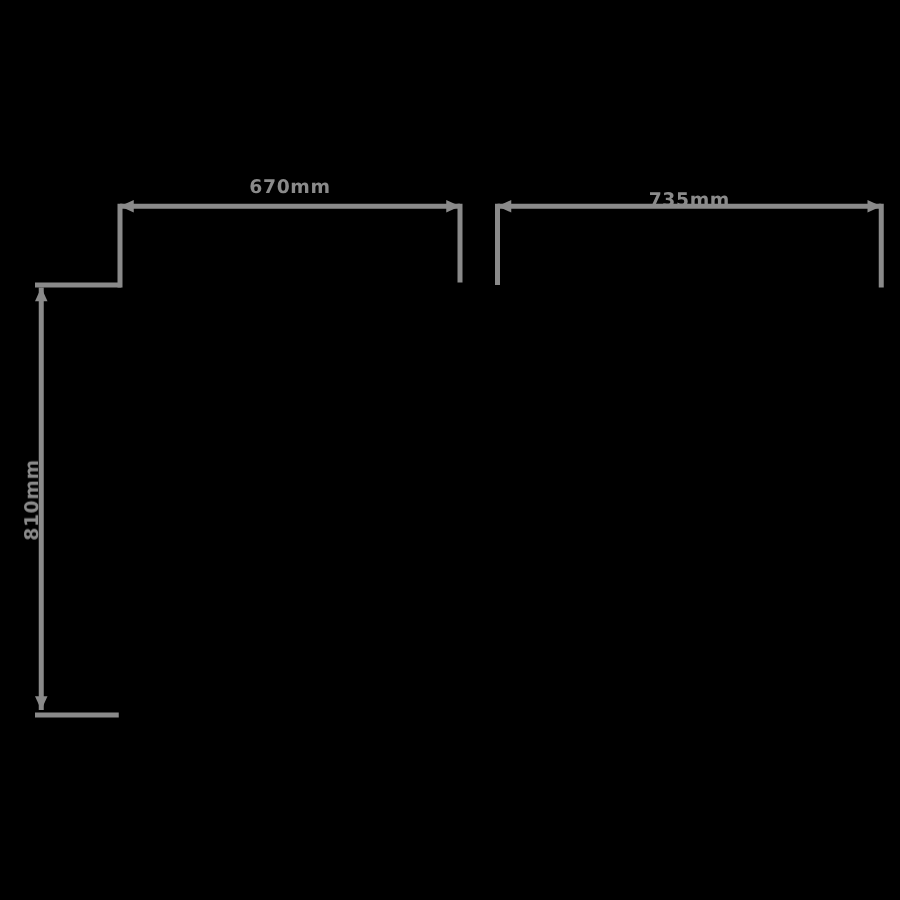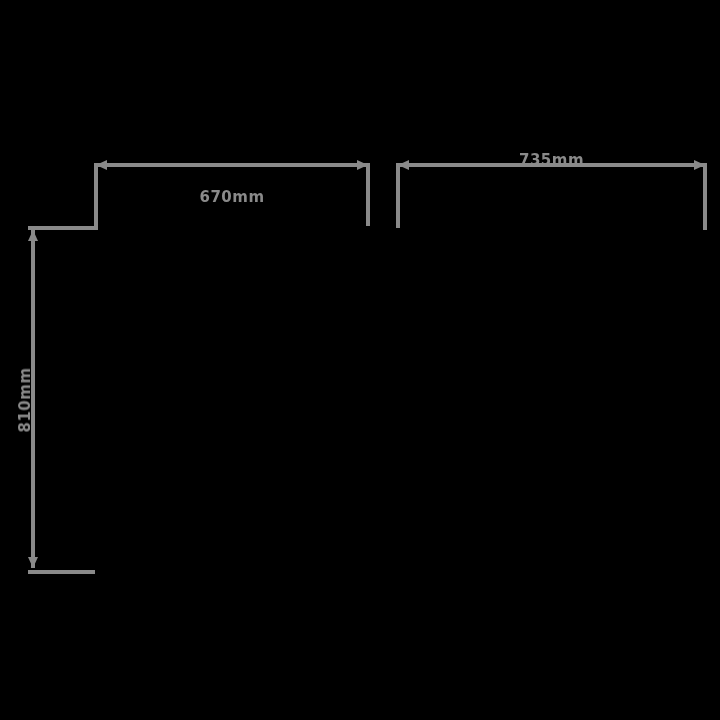--- a/index.html
+++ b/index.html
@@ -51,21 +51,21 @@
     border-right:5px solid transparent;
     border-top:11px solid var(--line);
   }
 
   
   #dimA-line{left:96px;top:163px;width:272px;height:4px;}
   #dimA-ext-left{left:94px;top:163px;width:4px;height:67px;}
   #dimA-ext-right{left:366px;top:163px;width:4px;height:63px;}
   #dimA-arrow-left{left:96px;top:160px;}
   #dimA-arrow-right{left:357px;top:160px;}
-  #dimA-label{left:96px;top:140px;width:272px;margin-top:48px;}
+  #dimA-label{left:96px;top:140px;width:272px;}
 
   
   #dimB-line{left:398px;top:163px;width:307px;height:4px;}
   #dimB-ext-left{left:396px;top:163px;width:4px;height:65px;}
   #dimB-ext-right{left:703px;top:163px;width:4px;height:67px;}
   #dimB-arrow-left{left:398px;top:160px;}
   #dimB-arrow-right{left:694px;top:160px;}
   #dimB-label{left:398px;top:139px;width:307px;margin-top:12px;}
 
   

